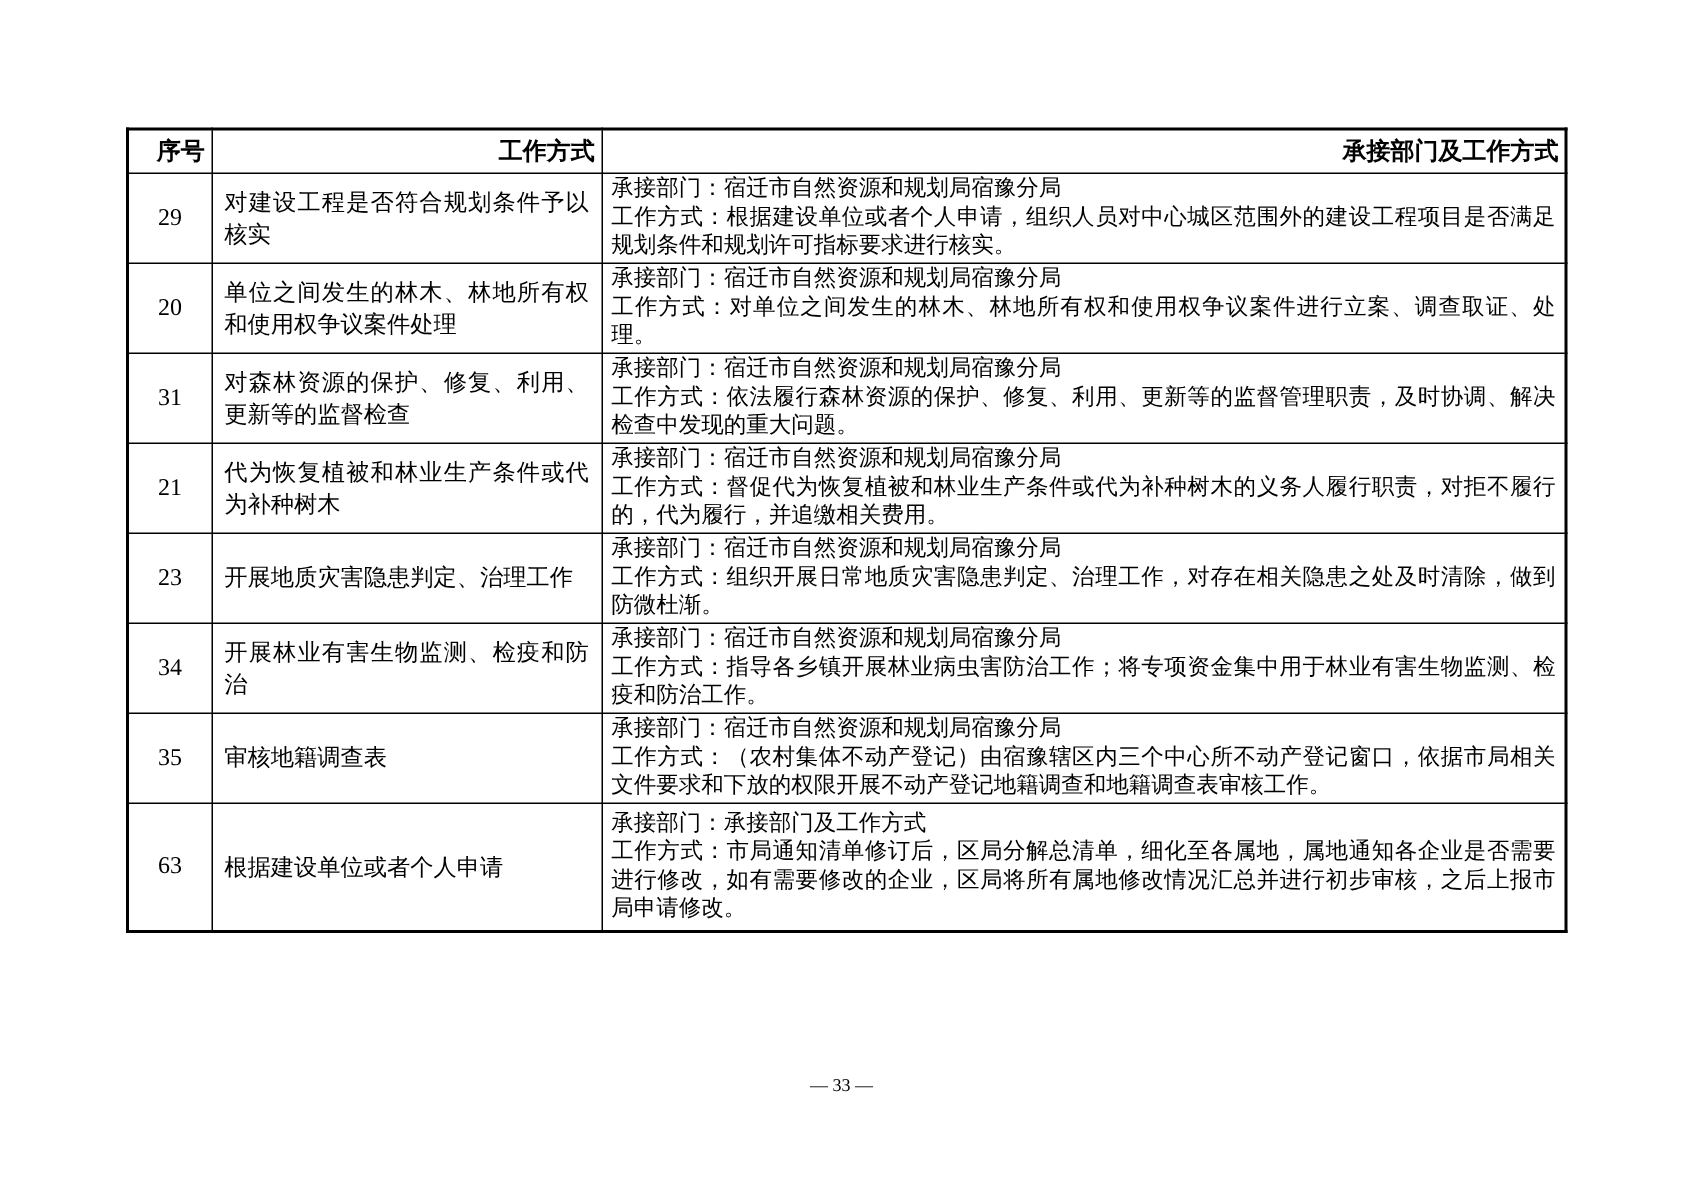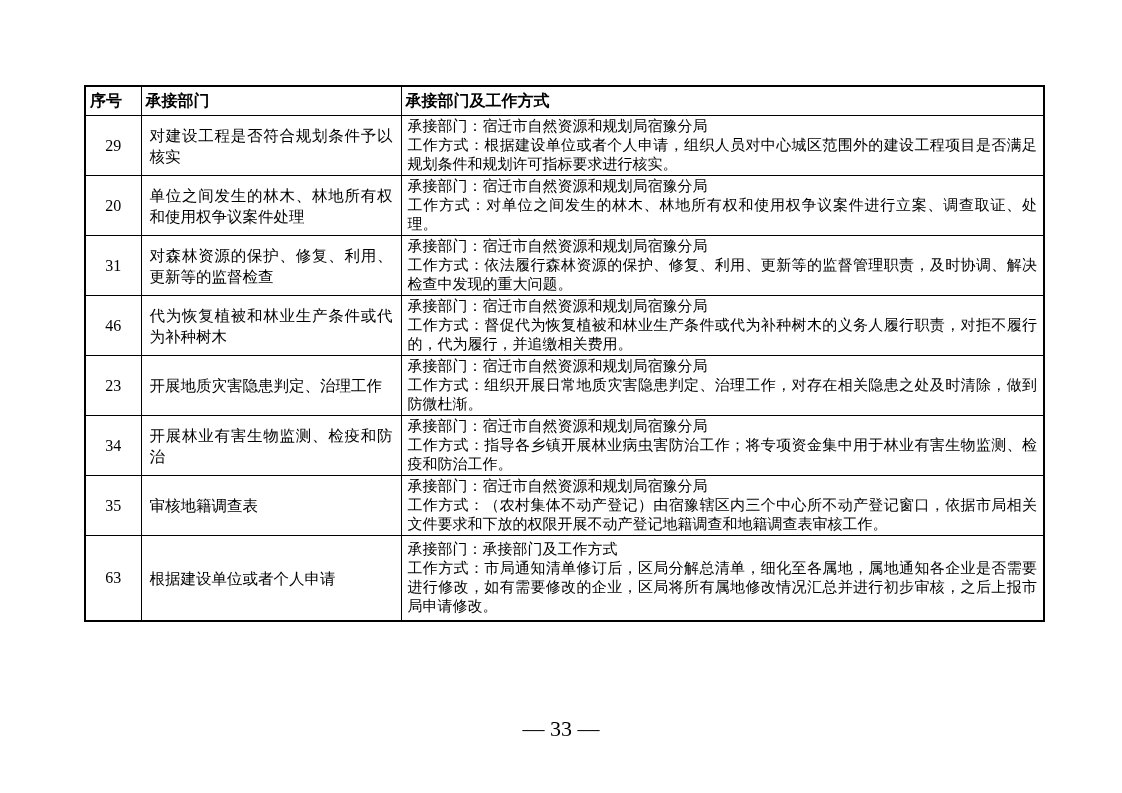--- a/index.html
+++ b/index.html
@@ -28,21 +28,21 @@
   table.items th,
   table.items td {
     border: 1.5px solid #000000;
     vertical-align: middle;
     overflow: hidden;
   }
   tr.head-row th {
     height: 24px;
     font-size: 16px;
     font-weight: bold;
-    text-align: left;
+    text-align: right;
     padding: 2px 4px;
   }
   td.no {
     text-align: center;
     font-size: 16px;
     padding: 2px 2px;
   }
   td.name {
     font-size: 15.5px;
     line-height: 21px;
@@ -72,38 +72,38 @@
     font-weight: bold;
     text-align: left;
     padding: 2px 4px;
   }
   .page-footer {
     position: absolute;
     left: 0;
     top: 716px;
     width: 100%;
     text-align: center;
-    font-size: 22px;
+    font-size: 12px;
   }
 </style>
 </head>
 <body>
 
 <div class="page">
 
   <table class="items">
     <colgroup>
       <col style="width:56px">
       <col style="width:260px">
       <col style="width:643px">
     </colgroup>
     <thead>
       <tr class="head-row">
         <th>序号</th>
-        <th>承接部门</th>
+        <th>工作方式</th>
         <th>承接部门及工作方式</th>
       </tr>
     </thead>
     <tbody>
 
 
       <tr>
         <td class="no">29</td>
         <td class="name">对建设工程是否符合规划条件予以核实</td>
         <td class="detail">
@@ -124,21 +124,21 @@
       <tr>
         <td class="no">31</td>
         <td class="name">对森林资源的保护、修复、利用、更新等的监督检查</td>
         <td class="detail">
           <div class="dept">承接部门：宿迁市自然资源和规划局宿豫分局</div>
           <div class="method">工作方式：依法履行森林资源的保护、修复、利用、更新等的监督管理职责，及时协调、解决检查中发现的重大问题。</div>
         </td>
       </tr>
 
       <tr>
-        <td class="no">46</td>
+        <td class="no">21</td>
         <td class="name">代为恢复植被和林业生产条件或代为补种树木</td>
         <td class="detail">
           <div class="dept">承接部门：宿迁市自然资源和规划局宿豫分局</div>
           <div class="method">工作方式：督促代为恢复植被和林业生产条件或代为补种树木的义务人履行职责，对拒不履行的，代为履行，并追缴相关费用。</div>
         </td>
       </tr>
 
       <tr>
         <td class="no">23</td>
         <td class="name">开展地质灾害隐患判定、治理工作</td>

